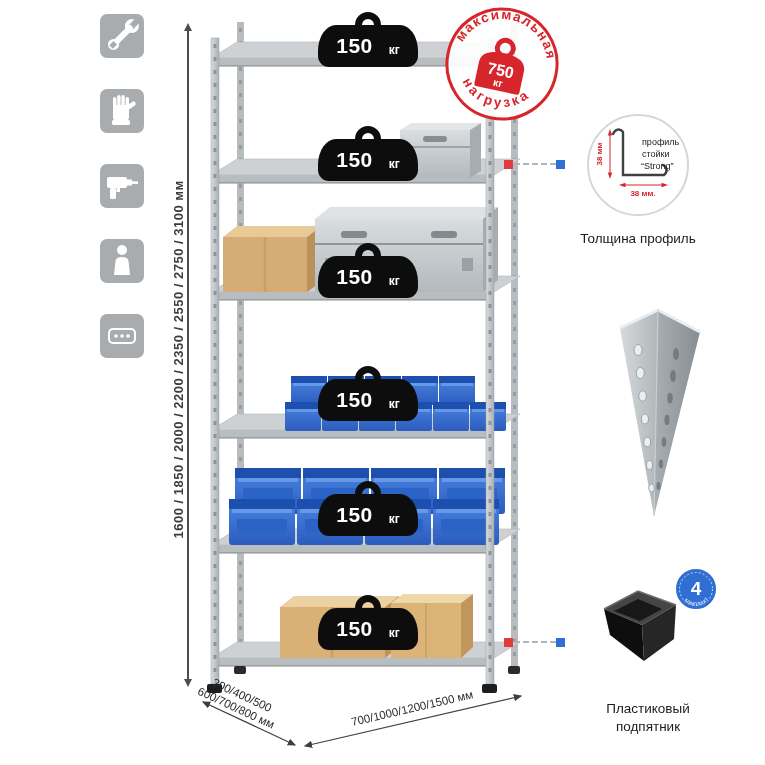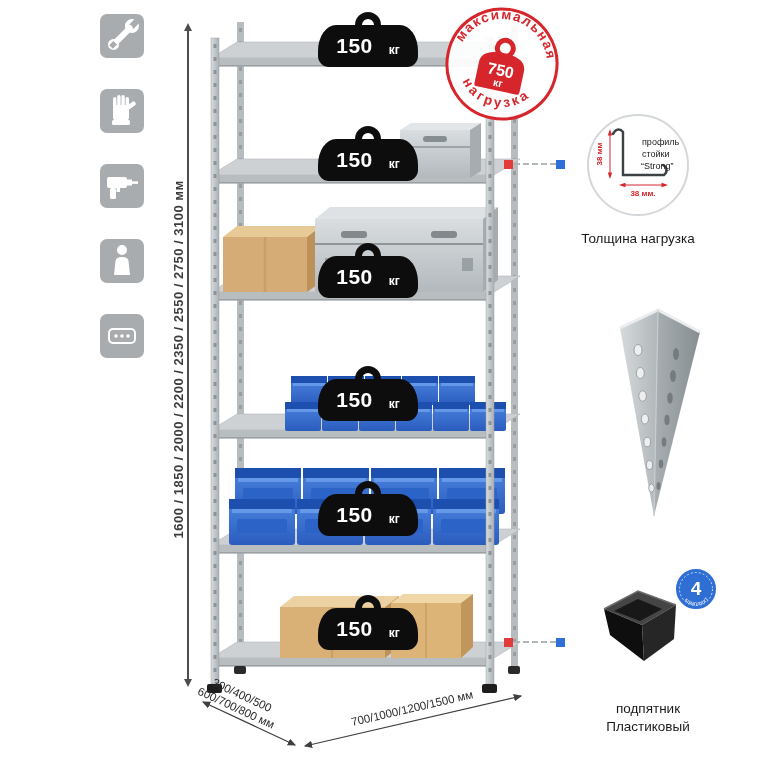--- a/index.html
+++ b/index.html
@@ -431,21 +431,21 @@
       <polygon points="34,73 40.5,70.8 40.5,75.2" fill="#d6262c"></polygon>
       <polygon points="83,73 76.5,70.8 76.5,75.2" fill="#d6262c"></polygon>
       <text x="58" y="84" text-anchor="middle" font-size="8" font-weight="bold" fill="#d6262c">38 мм.</text>
     </g>
     <text x="57" y="33" font-size="9" fill="#222">профиль</text>
     <text x="57" y="45" font-size="9" fill="#222">стойки</text>
     <text x="56" y="57" font-size="9" fill="#222">“Strong”</text>
   </svg>
 
   <div class="caption caption-thickness">
-    <div>Толщина нагрузка</div>
+    <div>Толщина профиль</div>
   </div>
 
   <svg class="angle-svg" width="130" height="235" viewBox="0 0 130 235">
     <defs>
       <linearGradient id="agL" x1="0" y1="0" x2="1" y2="0">
           <stop offset="0" stop-color="#d6dadc"></stop>
           <stop offset="1" stop-color="#b0b6b9"></stop>
         </linearGradient>
       <linearGradient id="agR" x1="0" y1="0" x2="1" y2="0">
           <stop offset="0" stop-color="#a9afb3"></stop>
@@ -489,22 +489,22 @@
       <circle cx="106" cy="24" r="16.5" fill="none" stroke="#ffffff" stroke-width="0.8" stroke-dasharray="2 2" opacity="0.9"></circle>
       <text x="106" y="30" text-anchor="middle" font-size="19" font-weight="bold" fill="#fff">4</text>
       <path id="badgeArc" d="M 93,33 A 15,15 0 0 0 119,33" fill="none"></path>
       <text font-size="5.5" fill="#fff" letter-spacing="0.5">
         <textPath href="#badgeArc" startOffset="50%" text-anchor="middle">в комплекте</textPath>
       </text>
     </g>
   </svg>
 
   <div class="caption caption-foot">
+    <div>Пластиковый</div>
     <div>подпятник</div>
-    <div>Пластиковый</div>
   </div>
 
   <svg class="bottom-dims-svg" width="350" height="92" viewBox="0 0 350 92">
     <defs>
       <marker id="ah" markerWidth="8" markerHeight="8" refX="6" refY="3" orient="auto-start-reverse">
         <path d="M0,0 L7,3 L0,6 Z" fill="#3f3f3f"></path>
       </marker>
     </defs>
     <line x1="18" y1="30" x2="110" y2="73" stroke="#3f3f3f" stroke-width="1.2" marker-start="url(#ah)" marker-end="url(#ah)"></line>
     <line x1="120" y1="74" x2="336" y2="24" stroke="#3f3f3f" stroke-width="1.2" marker-start="url(#ah)" marker-end="url(#ah)"></line>

